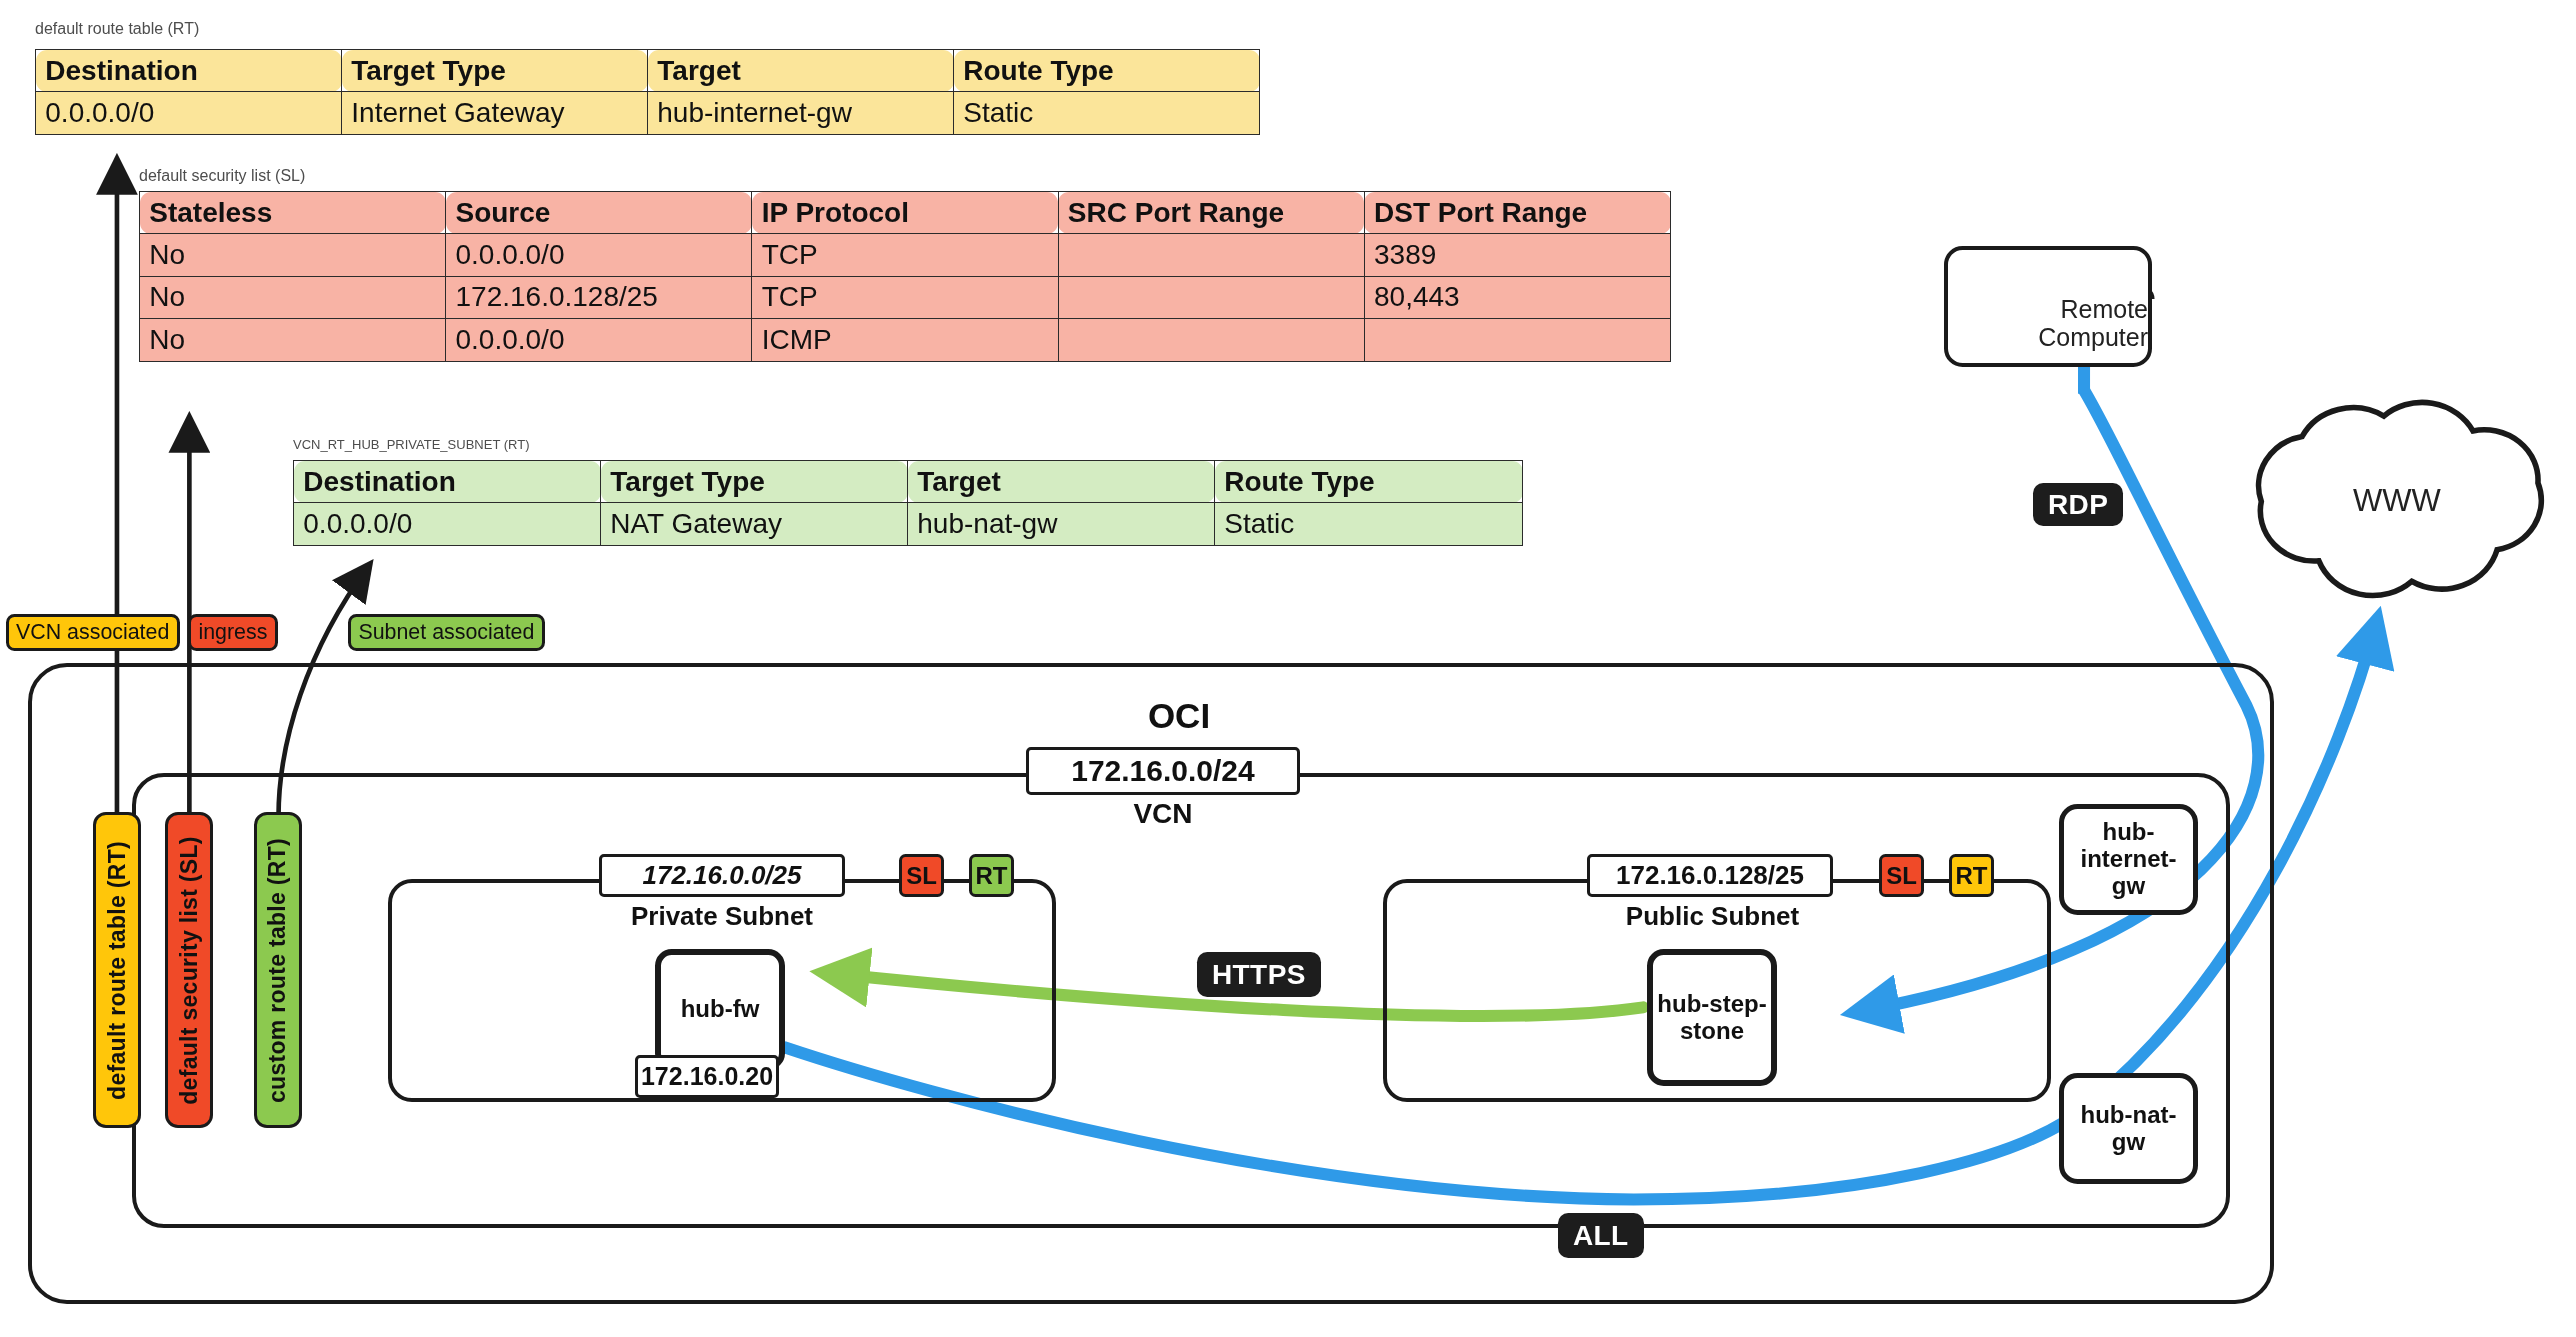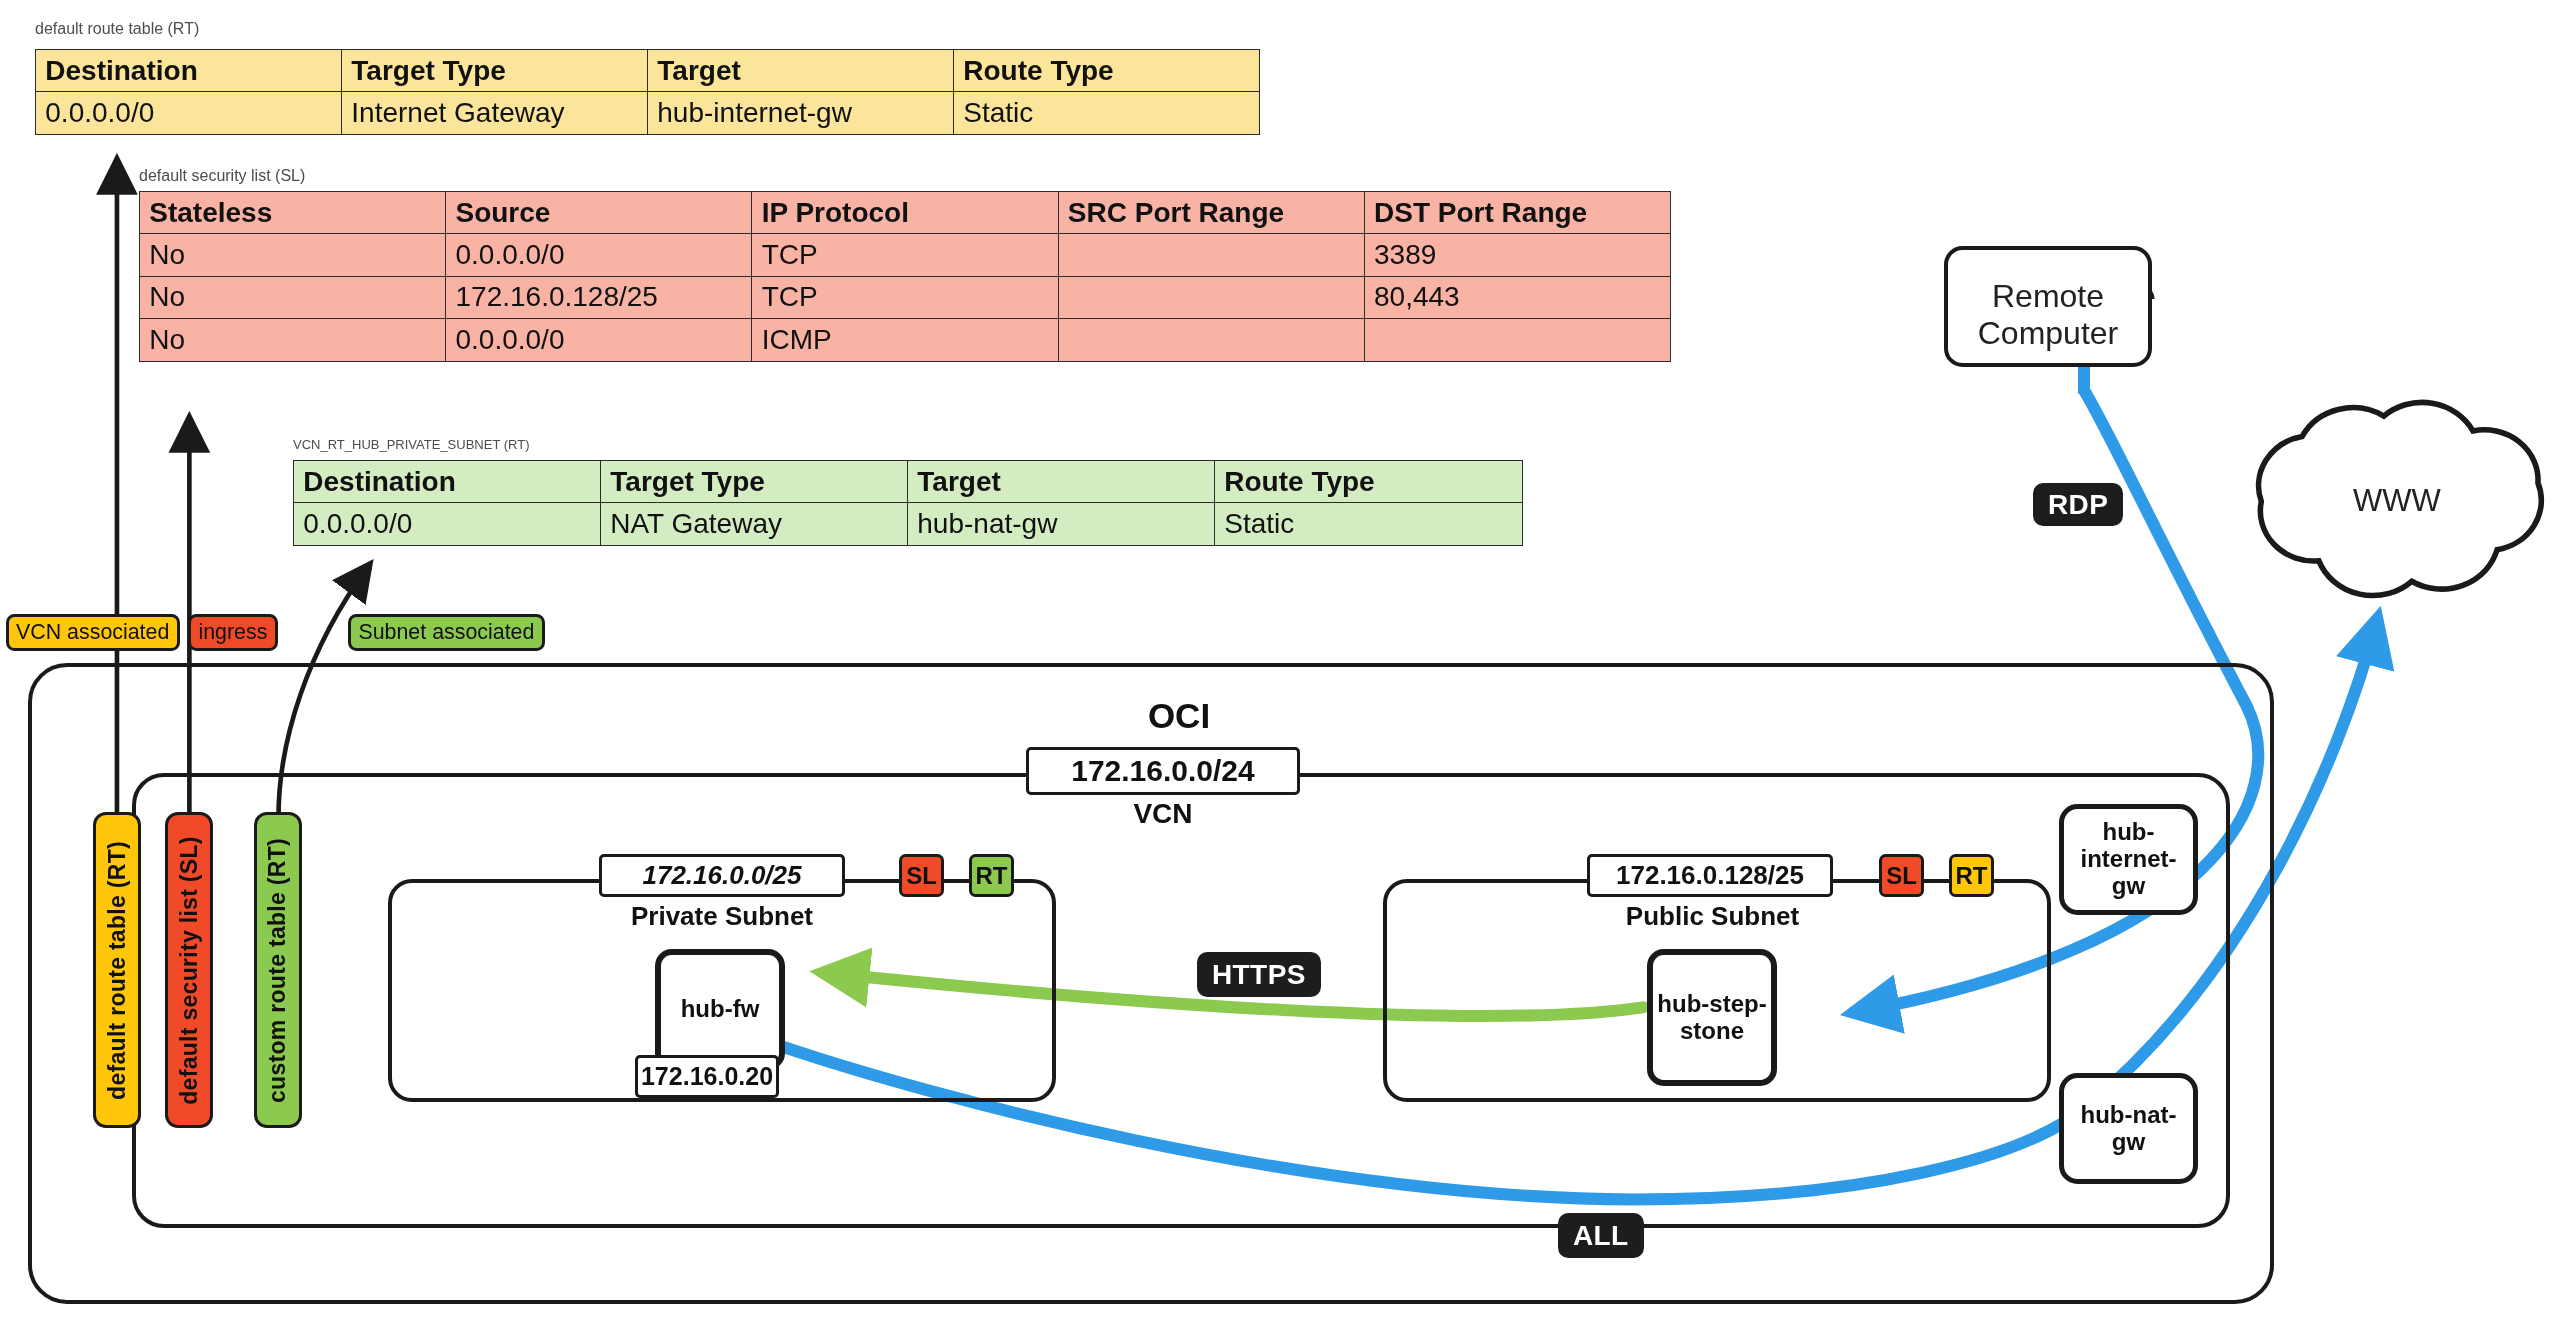--- a/index.html
+++ b/index.html
@@ -45,21 +45,21 @@
   table.grid th, table.grid td {
     border: 1.9px solid #2b2b2b;
     padding: 4.6px 9.3px;
     text-align: left;
     font-family: "Liberation Sans", sans-serif;
     color: #111111;
     line-height: 1.15;
     overflow: hidden;
     white-space: nowrap;
   }
-  table.grid th { font-weight: bold; font-size: 28px; }
+  table.grid th { font-weight: bold; font-size: 28px; border-radius: 11px; }
   table.grid td { font-weight: normal; font-size: 28px; }
 
   table.t-yellow th, table.t-yellow td { background: #fbe59a; }
   table.t-red    th, table.t-red    td { background: #f8b3a5; }
   table.t-green  th, table.t-green  td { background: #d4ecc2; }
 
   
   .badge {
     position: absolute;
     border: 3.7px solid #1a1a1a;
@@ -179,22 +179,22 @@
   #remote-computer {
     position: absolute;
     background: #ffffff;
     border: 4.6px solid #1a1a1a;
     border-radius: 18.6px;
     z-index: 25;
   }
   #remote-computer .rc-text {
     position: absolute;
     left: 0; right: 0; bottom: 11px;
-    text-align: center;
-    font-size: 32px;
+    text-align: right;
+    font-size: 25px;
     color: #222;
     line-height: 1.15;
   }
 
   .www-text {
     position: absolute;
     font-size: 31px;
     color: #222;
     z-index: 26;
     white-space: nowrap;

